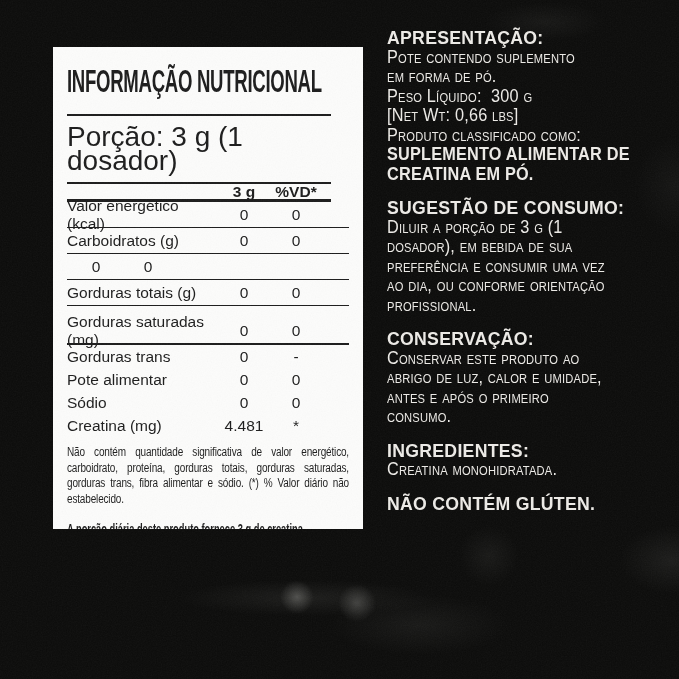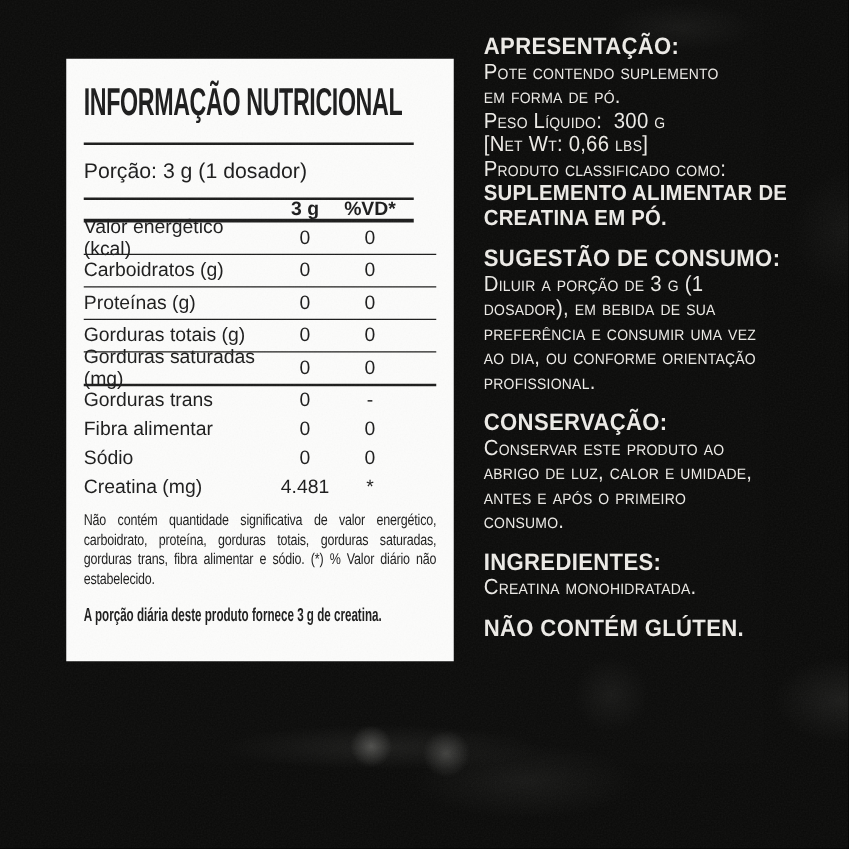--- a/index.html
+++ b/index.html
@@ -25,28 +25,28 @@
     padding:0 14px;overflow:hidden;z-index:2;
     font-family:"Liberation Sans", sans-serif;font-size:15.5px;
   }
   .ptitle{margin-top:22px;font-size:31px;font-weight:bold;line-height:26px;
     white-space:nowrap;letter-spacing:-0.5px;
     transform:scaleX(0.60);transform-origin:0 50%;}
   .hr{height:2px;background:#1c1c1c;margin-right:18px;}
   .hr-a{margin-top:19px;}
   .hr-b{margin-top:9px;}
   .hr3{height:3px;background:#1c1c1c;margin-right:18px;}
-  .serving{margin-top:9px;font-size:17px;line-height:24px;}
+  .serving{margin-top:9px;font-size:28px;line-height:24px;}
   .row{display:flex;align-items:center;height:25px;padding-right:30px;}
   .row .lbl{flex:1;}
   .row .c1{width:58px;text-align:center;}
   .row .c2{width:46px;text-align:center;}
   .thead{height:15px;font-weight:bold;}
   .bb{border-bottom:1px solid #1c1c1c;}
-  .bb2{border-bottom:2px solid #1c1c1c;}
+  .bb2{border-bottom:2px solid #1c1c1c;margin-top:12px;}
   .slim{height:23px;justify-content:flex-end;}
   .footnote{margin-top:8px;font-size:12.5px;line-height:15.5px;text-align:justify;
     width:125%;letter-spacing:-0.2px;
     transform:scaleX(0.80);transform-origin:0 0;}
   .daily{margin-top:13px;font-size:15px;font-weight:bold;white-space:nowrap;
     transform:scaleX(0.62);transform-origin:0 50%;}
 
   
   .rcol{position:absolute;left:387px;top:28px;width:292px;z-index:2;
     color:#edebe7;font-family:Liberation Sans, sans-serif;}
@@ -79,41 +79,40 @@
       <div class="lbl">Valor energético (kcal)</div>
       <div class="c1">0</div>
       <div class="c2">0</div>
     </div>
     <div class="row bb">
       <div class="lbl">Carboidratos (g)</div>
       <div class="c1">0</div>
       <div class="c2">0</div>
     </div>
     <div class="row bb">
-      <div class="lbl">Proteínas (g)</div>
       <div class="c1">0</div>
       <div class="c2">0</div>
     </div>
     <div class="row bb">
       <div class="lbl">Gorduras totais (g)</div>
       <div class="c1">0</div>
       <div class="c2">0</div>
     </div>
     <div class="row bb2">
       <div class="lbl">Gorduras saturadas (mg)</div>
       <div class="c1">0</div>
       <div class="c2">0</div>
     </div>
     <div class="row slim">
       <div class="lbl">Gorduras trans</div>
       <div class="c1">0</div>
       <div class="c2">-</div>
     </div>
     <div class="row slim">
-      <div class="lbl">Fibra alimentar</div>
+      <div class="lbl">Pote alimentar</div>
       <div class="c1">0</div>
       <div class="c2">0</div>
     </div>
     <div class="row slim">
       <div class="lbl">Sódio</div>
       <div class="c1">0</div>
       <div class="c2">0</div>
     </div>
     <div class="row slim">
       <div class="lbl">Creatina (mg)</div>

